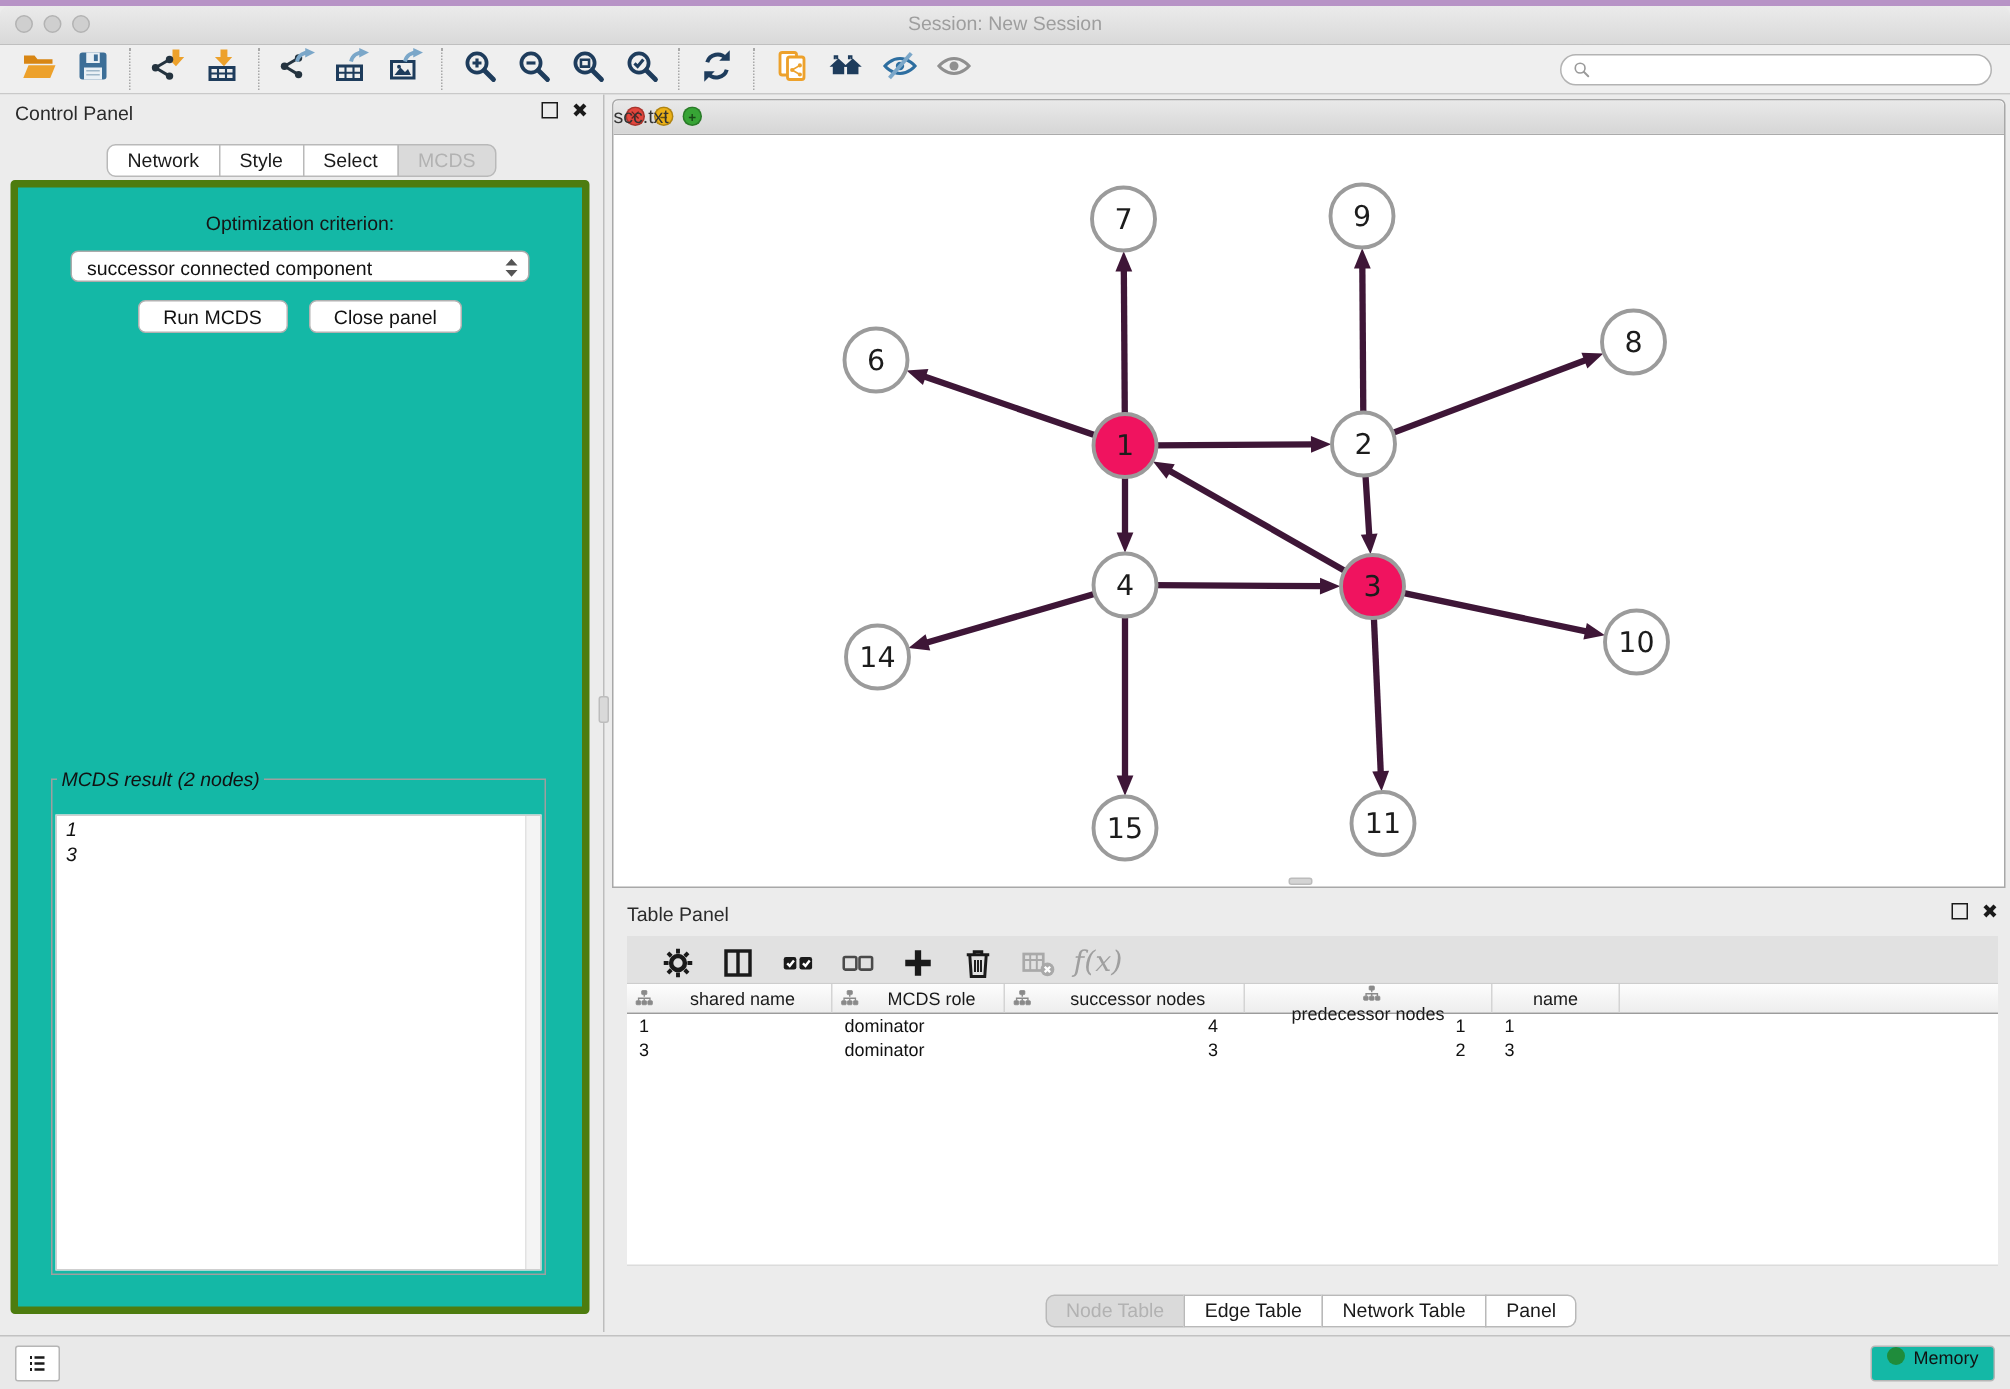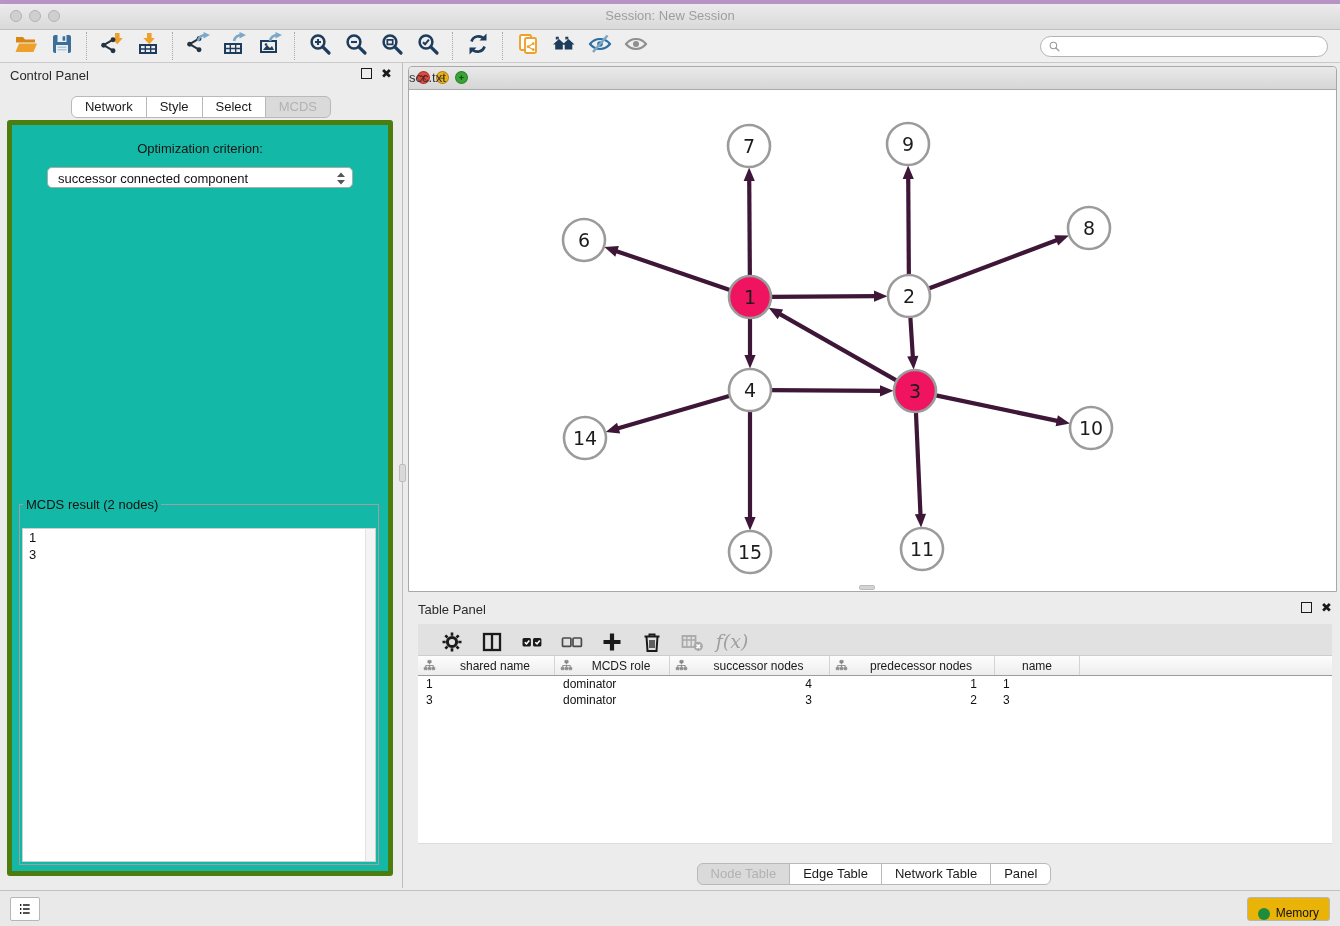--- a/index.html
+++ b/index.html
@@ -71,21 +71,21 @@
     font-size:13px;line-height:21px;padding-left:10px;box-sizing:border-box;color:#111;
   }
   .dropdown .stepper{position:absolute;right:5px;top:3px;}
   .btn-row{display:flex;justify-content:center;gap:14px;margin-top:12px;}
   .pbutton{
     background:#fff;border:1px solid #b2b2b2;border-radius:5px;height:22px;
     padding:0 16px;font-size:13px;color:#111;font-family:inherit;
   }
   .result-box{
     position:absolute;left:7px;right:9px;top:372px;bottom:6px;
-    border:1px solid #9f9f9f;margin:0;padding:0 2px 2px;box-sizing:border-box;
+    border:1px solid #9f9f9f;margin:15px;padding:0 2px 2px;box-sizing:border-box;font-style:italic;
   }
   .result-box legend{font-size:13px;color:#111;padding:0 3px;margin-left:1px;}
   .result-area{
     position:absolute;left:2px;right:2px;top:16px;bottom:2px;background:#fff;
     border:1px solid #cfcfcf;overflow:hidden;
   }
   .result-area .rline{font-size:13px;line-height:17px;padding-left:6px;color:#111;}
   .result-scroll{position:absolute;right:0;top:0;bottom:0;width:9px;background:#f4f4f4;border-left:1px solid #e2e2e2;}
   .splitter-handle{
     position:absolute;left:399px;top:464px;width:7px;height:18px;
@@ -142,22 +142,22 @@
   .status-bar{
     position:absolute;left:0;bottom:0;width:1340px;height:36px;
     background:#e9e9e9;border-top:1px solid #c2c2c2;box-sizing:border-box;
   }
   .list-btn{
     position:absolute;left:10px;top:6px;width:30px;height:24px;background:#fff;
     border:1px solid #b6b6b6;border-radius:2px;display:flex;align-items:center;justify-content:center;box-sizing:border-box;
   }
   .list-btn svg{width:18px;height:16px;}
   .memory-btn{
-    position:absolute;right:10px;top:6px;height:24px;background:#eab308;
-    border:1px solid #b6b6b6;border-radius:3px;display:flex;align-items:flex-end;
+    position:absolute;right:10px;top:6px;height:24px;background:#14b8a6;
+    border:1px solid #b6b6b6;border-radius:3px;display:flex;align-items:flex-start;
     padding:0 10px;gap:6px;box-sizing:border-box;
   }
   .memory-dot{width:12px;height:12px;border-radius:50%;background:#1f8c3b;}
   .memory-btn span.mlabel{font-size:12px;color:#111;}
 </style>
 </head>
 <body>
 
 <div class="desktop-strip"></div>
 
@@ -341,20 +341,24 @@
     </div>
   <div class="cp-content">
     <div class="opt-label">Optimization criterion:</div>
     <div class="dropdown">
       <span>successor connected component</span>
       <span class="stepper">
         <svg width="12" height="15" viewBox="0 0 12 15">
             <path d="M2 6l4-4.5L10 6zM2 9l4 4.5L10 9z" fill="#555"></path>
           </svg>
       </span>
+    </div>
+    <div class="btn-row">
+      <button class="pbutton">Run MCDS</button>
+      <button class="pbutton">Close panel</button>
     </div>
     <fieldset class="result-box">
       <legend>MCDS result (2 nodes)</legend>
       <div class="result-area">
         <div>
             <div class="rline">1</div>
             <div class="rline">3</div>
           </div>
         <div class="result-scroll"></div>
       </div>
@@ -573,21 +577,21 @@
             <g fill="#8a8a8a" stroke="#8a8a8a">
               <path d="M12 7v3M5 15v-3h14v3M12 12v3" fill="none" stroke-width="1.7"></path>
               <rect x="8.8" y="2.5" width="6.4" height="5" rx="1"></rect>
               <rect x="2" y="15" width="5.6" height="5" rx="1"></rect>
               <rect x="9.2" y="15" width="5.6" height="5" rx="1"></rect>
               <rect x="16.4" y="15" width="5.6" height="5" rx="1"></rect>
             </g>
           </svg>
           <span class="thlabel">successor nodes</span>
         </div>
-        <div class="th" style="width: 165px;">
+        <div class="th" style="width: 165px; flex-direction: column;">
           <svg viewBox="0 0 24 24">
             <g fill="#8a8a8a" stroke="#8a8a8a">
               <path d="M12 7v3M5 15v-3h14v3M12 12v3" fill="none" stroke-width="1.7"></path>
               <rect x="8.8" y="2.5" width="6.4" height="5" rx="1"></rect>
               <rect x="2" y="15" width="5.6" height="5" rx="1"></rect>
               <rect x="9.2" y="15" width="5.6" height="5" rx="1"></rect>
               <rect x="16.4" y="15" width="5.6" height="5" rx="1"></rect>
             </g>
           </svg>
           <span class="thlabel">predecessor nodes</span>

